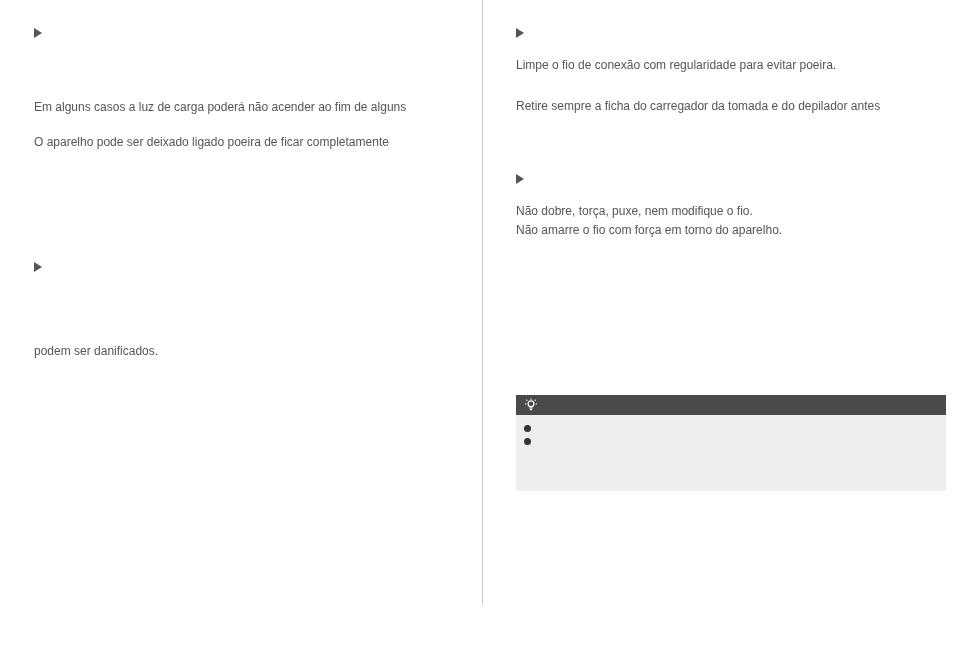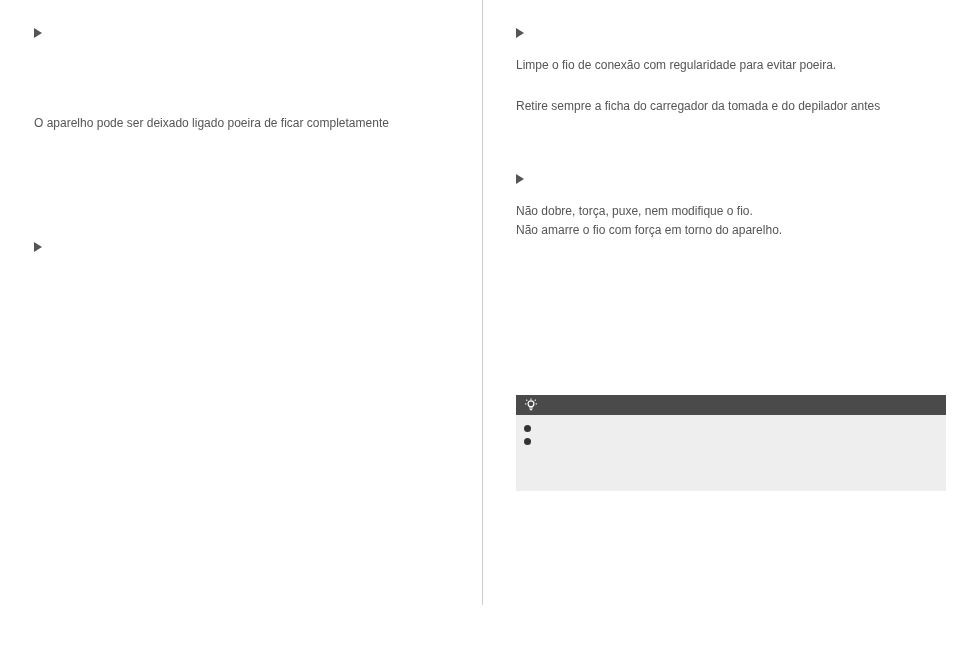--- a/index.html
+++ b/index.html
@@ -93,27 +93,29 @@
     }
   </style>
 </head>
 <body>
 
 <div class="column column-left">
   <div class="section">
     <span class="triangle"></span>
   </div>
   <div class="spacer-40"></div>
+  <div class="para">Em alguns casos a luz de carga poderá não acender ao fim de alguns</div>
   <div class="spacer-16"></div>
   <div class="para">O aparelho pode ser deixado ligado poeira de ficar completamente</div>
   <div class="spacer-110"></div>
   <div class="section">
     <span class="triangle"></span>
   </div>
   <div class="spacer-50"></div>
+  <div class="para">podem ser danificados.</div>
 </div>
 
 <div class="divider"></div>
 
 <div class="column column-right">
   <div class="section">
     <span class="triangle"></span>
   </div>
   <div class="para">Limpe o fio de conexão com regularidade para evitar poeira.</div>
   <div class="spacer-22"></div>

